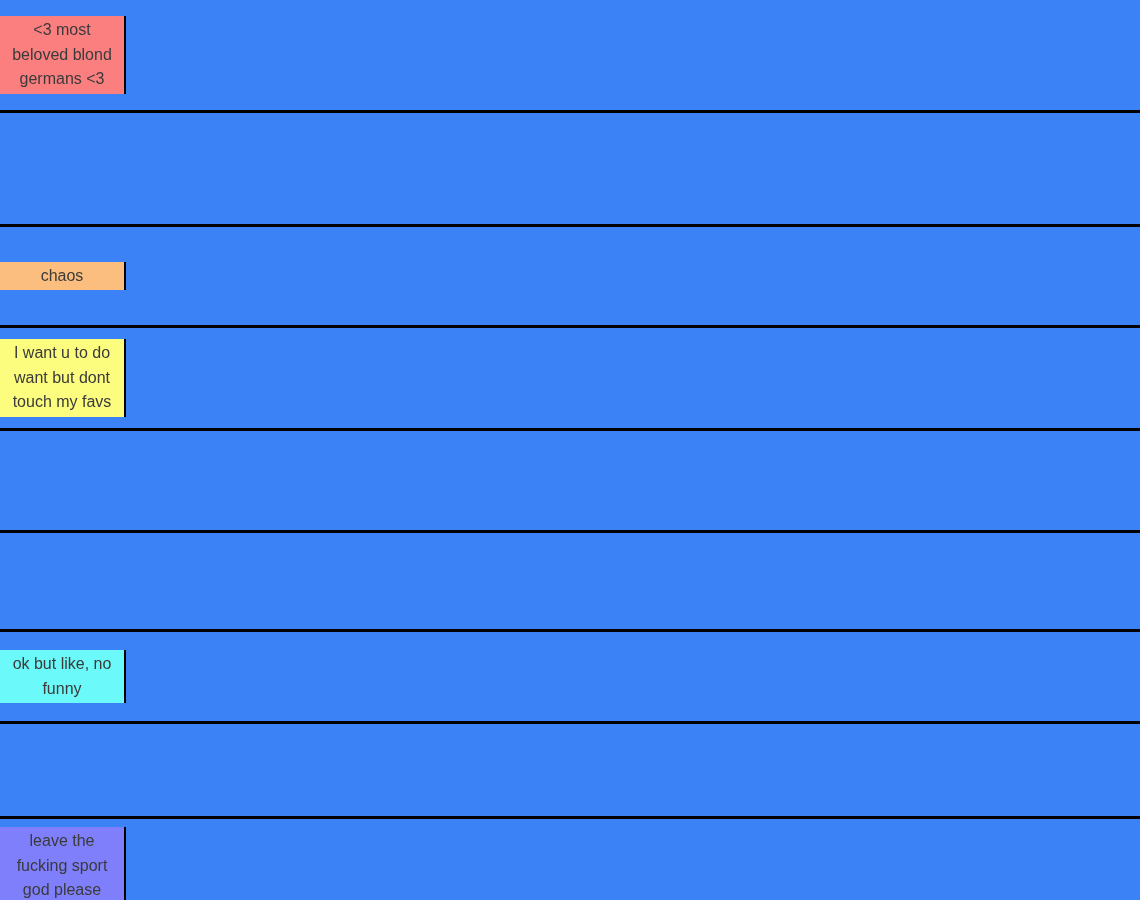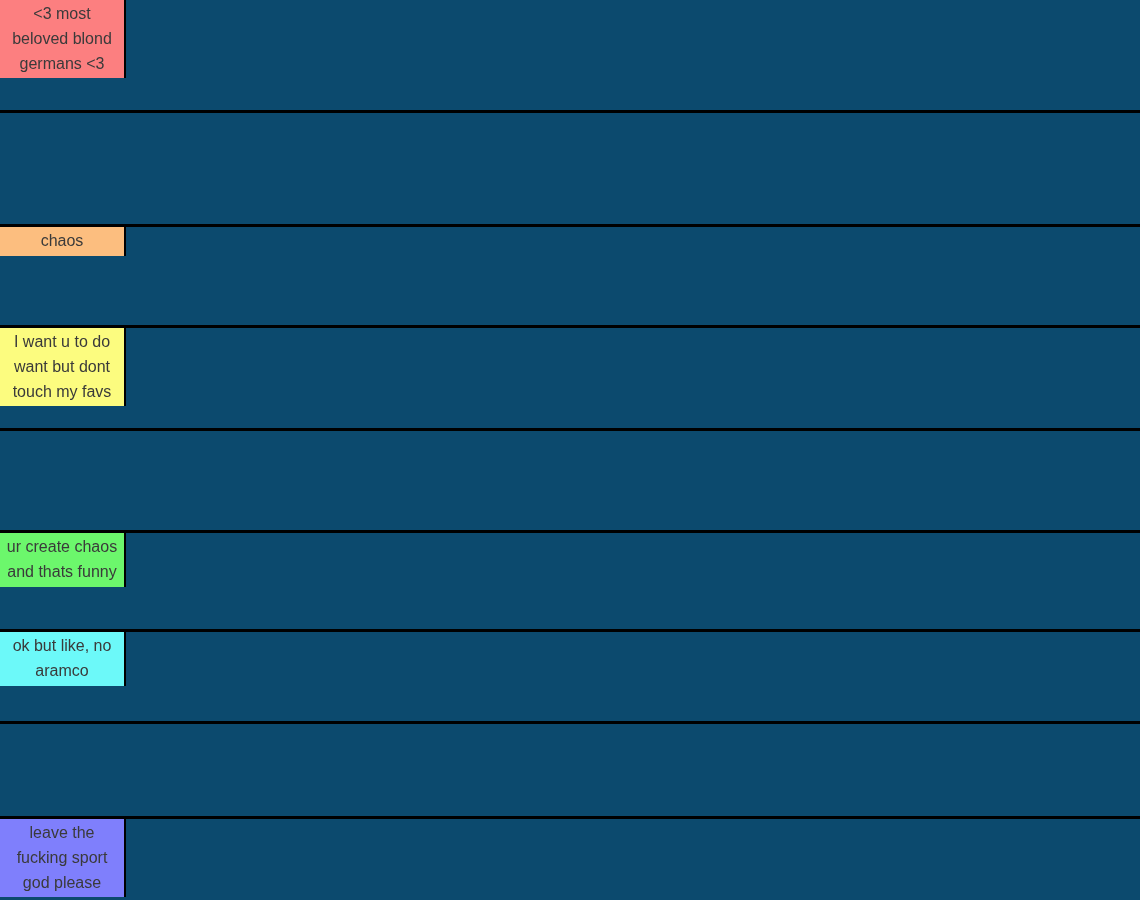--- a/index.html
+++ b/index.html
@@ -49,22 +49,22 @@
   
   .tier-list {
     position: absolute;
     inset: 0;
     display: flex;
     flex-direction: column;
   }
 
   .tier-row {
     display: flex;
-    align-items: flex-start;
-    background: #0c4a6e;
+    align-items: center;
+    background: #3b82f6;
     border-bottom: 3px solid #000000;
     min-height: 0;
     position: relative;
   }
   .tier-row:last-child { border-bottom: none; }
 
   .tier-label {
     width: 126px;
     min-width: 126px;
     flex: 0 0 126px;
@@ -648,21 +648,20 @@
               <div class="collar" style="background:#cfd3d6"></div>
               <div class="neck" style="background:#d6ab86"></div>
               <div class="head" style="background:#d6ab86"></div>
               <div class="hair blond"></div>
               <div class="vignette"></div>
             </div>
           </div>
         </div>
       </div>
       <div class="tier-row" style="height: 99px; flex: 0 0 99px;">
-        <div class="tier-label" style="background: rgb(108, 247, 108);">ur create chaos and thats funny</div>
         <div class="tier-items">
           <div class="item" title="Lance Stroll">
             <div class="portrait">
               <div class="bg-studio"></div>
               <div class="chevrons">
                 <div class="chev a" style="background:#16513f"></div>
                 <div class="chev b" style="background:#16513f"></div>
                 <div class="chev c" style="background:#16513f"></div>
               </div>
               <div class="arms l" style="background:#00806a"></div>
@@ -697,21 +696,21 @@
               <div class="collar" style="background:#dfe3e6"></div>
               <div class="neck" style="background:#c08f68"></div>
               <div class="head" style="background:#c08f68"></div>
               <div class="hair "></div>
               <div class="vignette"></div>
             </div>
           </div>
         </div>
       </div>
       <div class="tier-row" style="height: 92px; flex: 0 0 92px;">
-        <div class="tier-label" style="background: rgb(108, 249, 249);">ok but like, no aramco</div>
+        <div class="tier-label" style="background: rgb(108, 249, 249);">ok but like, no funny</div>
         <div class="tier-items">
           <div class="item" title="George Russell">
             <div class="portrait">
               <div class="bg-studio"></div>
               <div class="chevrons">
                 <div class="chev a" style="background:#4a2b4f"></div>
                 <div class="chev b" style="background:#4a2b4f"></div>
                 <div class="chev c" style="background:#4a2b4f"></div>
               </div>
               <div class="arms l" style="background:#1c2226"></div>

